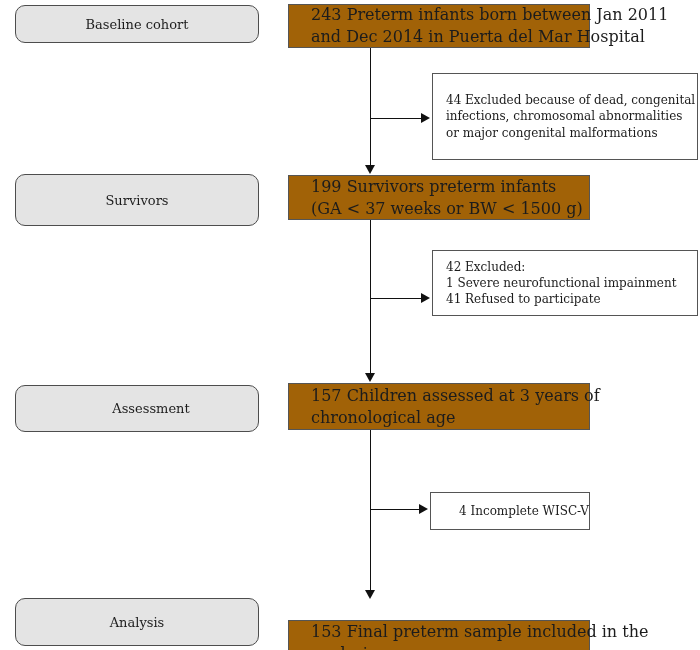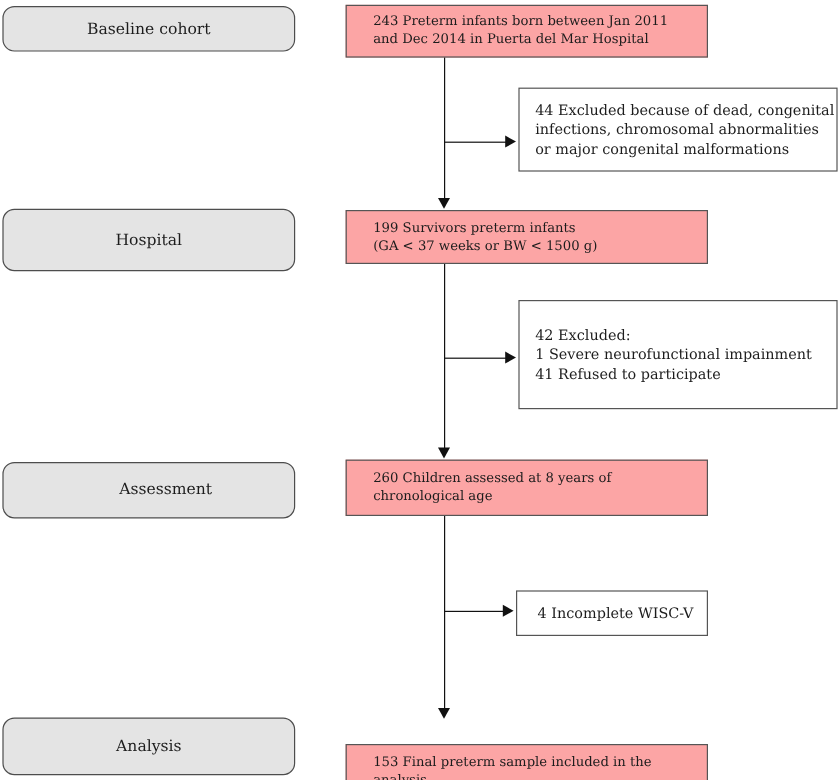--- a/index.html
+++ b/index.html
@@ -12,47 +12,47 @@
     width: 700px;
     height: 650px;
     background: #ffffff;
     font-family: "DejaVu Serif", "Liberation Serif", serif;
     color: #1c1c1c;
     overflow: hidden;
   }
   
   .stage {
     position: absolute;
-    left: 2px;
+    left: 15px;
     width: 244px;
     background: #e4e4e4;
     border: 1px solid #4d4d4d;
     border-radius: 10px;
     display: flex;
     align-items: center;
     justify-content: center;
     font-size: 13px;
     box-sizing: border-box;
   }
   #stage-baseline   { top: 5px;   height: 38px; }
   #stage-eligible   { top: 174px; height: 52px; }
   #stage-assessment { top: 385px; height: 47px; padding-left: 28px; }
   #stage-analysis   { top: 598px; height: 48px; }
 
   
   .flowbox {
     position: absolute;
     left: 288px;
     width: 302px;
-    background: #fca5a5;
+    background: #a16207;
     border: 1px solid #555555;
     display: flex;
     align-items: center;
     box-sizing: border-box;
-    font-size: 11px;
+    font-size: 16px;
     line-height: 1.35;
     white-space: pre;
     padding-left: 22px;
   }
   #box-baseline   { top: 4px;   height: 44px; }
   #box-eligible   { top: 175px; height: 45px; align-items: center; }
   #box-assessment { top: 383px; height: 47px; }
   #box-analysis   { top: 620px; height: 45px; }
 
   
@@ -60,23 +60,23 @@
     position: absolute;
     background: #ffffff;
     border: 1px solid #555555;
     display: flex;
     align-items: center;
     box-sizing: border-box;
     font-size: 12px;
     line-height: 1.35;
     white-space: pre;
   }
-  #box-excluded-1 { left: 432px; top: 73px;  width: 266px; height: 70px; padding-left: 13px; }
-  #box-excluded-2 { left: 432px; top: 250px; width: 266px; height: 91px; padding-left: 13px; }
-  #box-excluded-3 { left: 430px; top: 492px; width: 160px; height: 38px; padding-left: 17px; }
+  #box-excluded-1 { left: 432px; top: 73px;  width: 266px; height: 87px; padding-left: 13px; }
+  #box-excluded-2 { left: 432px; top: 250px; width: 266px; height: 66px; padding-left: 13px; }
+  #box-excluded-3 { left: 430px; top: 492px; width: 160px; height: 38px; padding-left: 28px; }
 
   
   .vline, .hline {
     position: absolute;
     background: #111111;
   }
   .vline { width: 1px; }
   .hline { height: 1px; }
   #vline-1 { left: 370px; top: 48px;  height: 118px; }
   #vline-2 { left: 370px; top: 220px; height: 154px; }
@@ -109,39 +109,39 @@
 </style>
 </head>
 <body>
 
 <div id="canvas">
 
   <div class="stage" id="stage-baseline">
     <span>Baseline cohort</span>
   </div>
   <div class="stage" id="stage-eligible">
-    <span>Hospital</span>
+    <span>Survivors</span>
   </div>
   <div class="stage" id="stage-assessment">
     <span>Assessment</span>
   </div>
   <div class="stage" id="stage-analysis">
     <span>Analysis</span>
   </div>
 
   <div class="flowbox" id="box-baseline">
     <span>243 Preterm infants born between Jan 2011
 and Dec 2014 in Puerta del Mar Hospital</span>
   </div>
   <div class="flowbox" id="box-eligible">
     <span>199 Survivors preterm infants
 (GA &lt; 37 weeks or BW &lt; 1500 g)</span>
   </div>
   <div class="flowbox" id="box-assessment">
-    <span>260 Children assessed at 8 years of
+    <span>157 Children assessed at 3 years of
 chronological age</span>
   </div>
   <div class="flowbox" id="box-analysis">
     <span>153 Final preterm sample included in the
 analysis</span>
   </div>
 
   <div class="exclbox" id="box-excluded-1">
     <span>44 Excluded because of dead, congenital
 infections, chromosomal abnormalities

